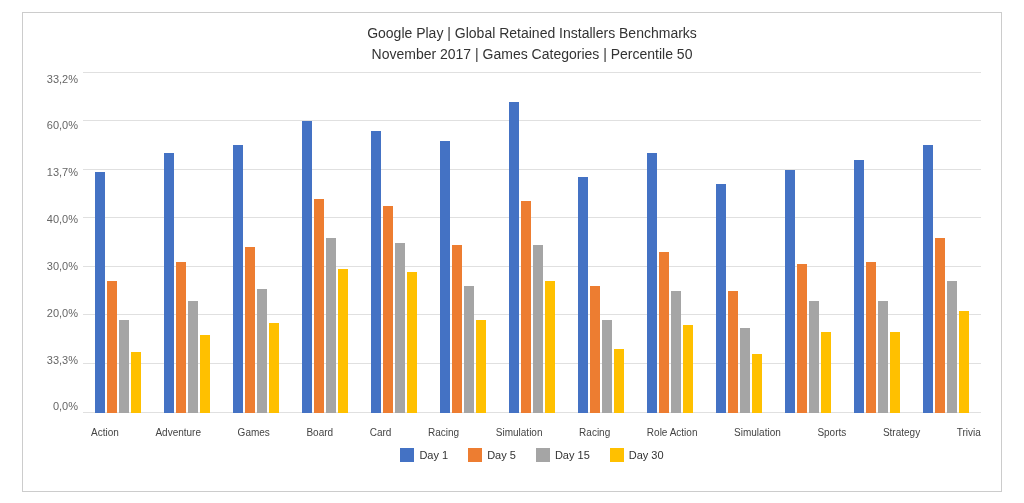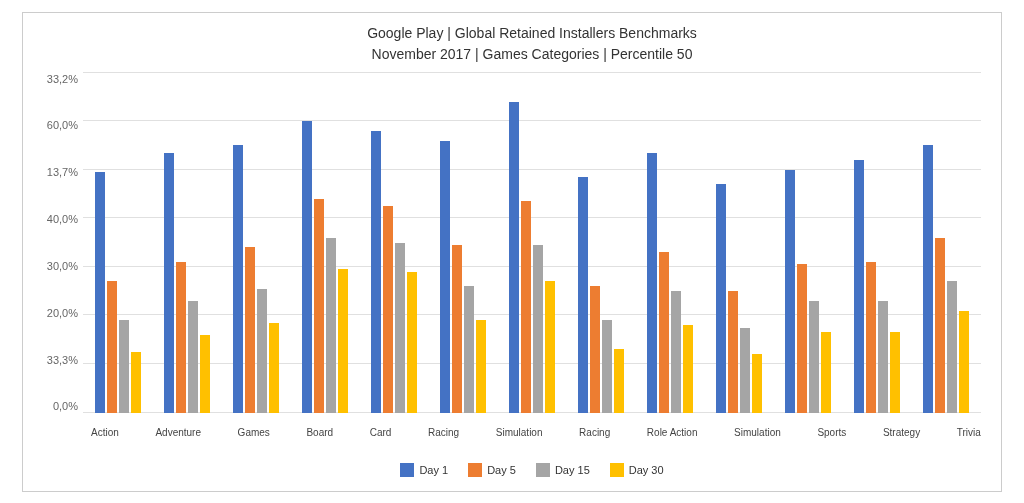--- a/index.html
+++ b/index.html
@@ -88,21 +88,21 @@
     .x-label {
       font-size: 10px;
       color: #444;
       text-align: center;
       white-space: nowrap;
     }
     .legend {
       display: flex;
       justify-content: center;
       gap: 20px;
-      margin-top: 50px;
+      margin-top: 35px;
     }
     .legend-item {
       display: flex;
       align-items: center;
       gap: 5px;
       font-size: 11px;
       color: #333;
     }
     .legend-color {
       width: 14px;

